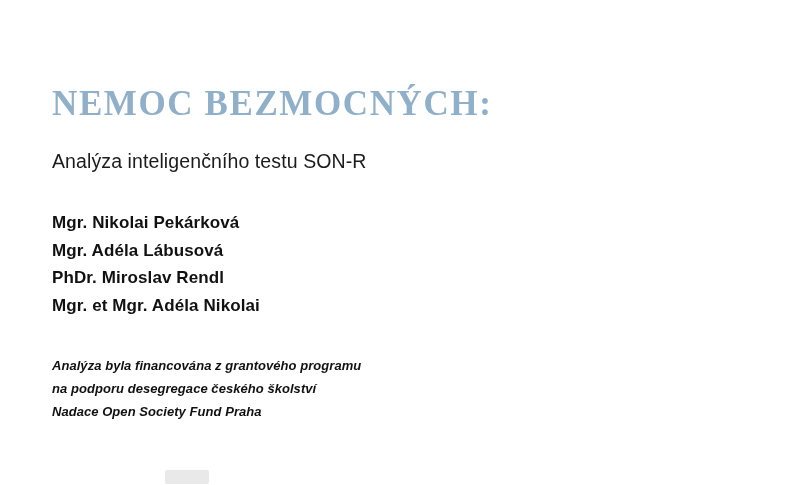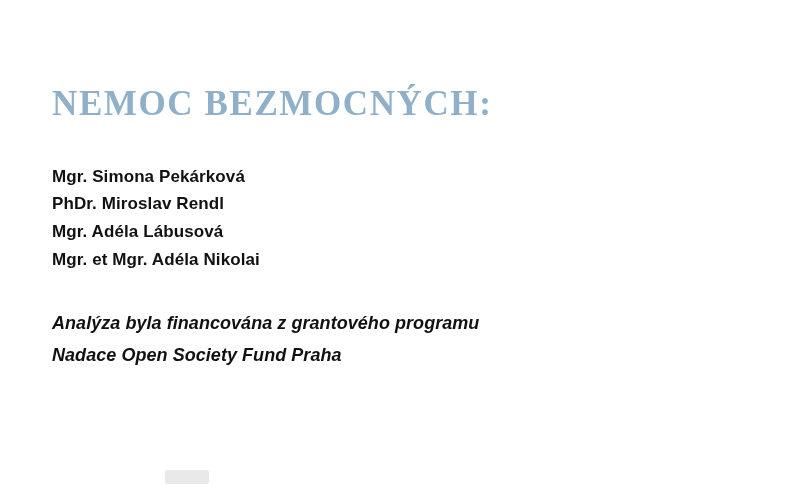--- a/index.html
+++ b/index.html
@@ -53,21 +53,21 @@
     font-weight: bold;
     color: #111111;
     line-height: 1.62;
     letter-spacing: 0.1px;
   }
   .author-line {
     display: block;
   }
   .funding {
     margin-top: 34px;
-    font-size: 18px;
+    font-size: 13px;
     font-style: italic;
     font-weight: bold;
     color: #111111;
     line-height: 1.78;
     letter-spacing: 0.05px;
   }
   .funding-line {
     display: block;
   }
   .bottom-mark {
@@ -84,30 +84,32 @@
 <body>
 
 <div class="page">
 
   <div class="content">
 
     <h1 class="title-block">
       <span class="title-line-1">NEMOC BEZMOCNÝCH:</span>
     </h1>
 
+    <div class="subtitle">Analýza inteligenčního testu SON-R</div>
 
     <div class="authors">
-      <span class="author-line">Mgr. Simona Pekárková</span>
+      <span class="author-line">Mgr. Nikolai Pekárková</span>
+      <span class="author-line">Mgr. Adéla Lábusová</span>
       <span class="author-line">PhDr. Miroslav Rendl</span>
-      <span class="author-line">Mgr. Adéla Lábusová</span>
       <span class="author-line">Mgr. et Mgr. Adéla Nikolai</span>
     </div>
 
     <div class="funding">
       <span class="funding-line">Analýza byla financována z grantového programu</span>
+      <span class="funding-line">na podporu desegregace českého školství</span>
       <span class="funding-line">Nadace Open Society Fund Praha</span>
     </div>
 
   </div>
 
   <div class="bottom-mark"></div>
 
 </div>
 
 </body></html>

